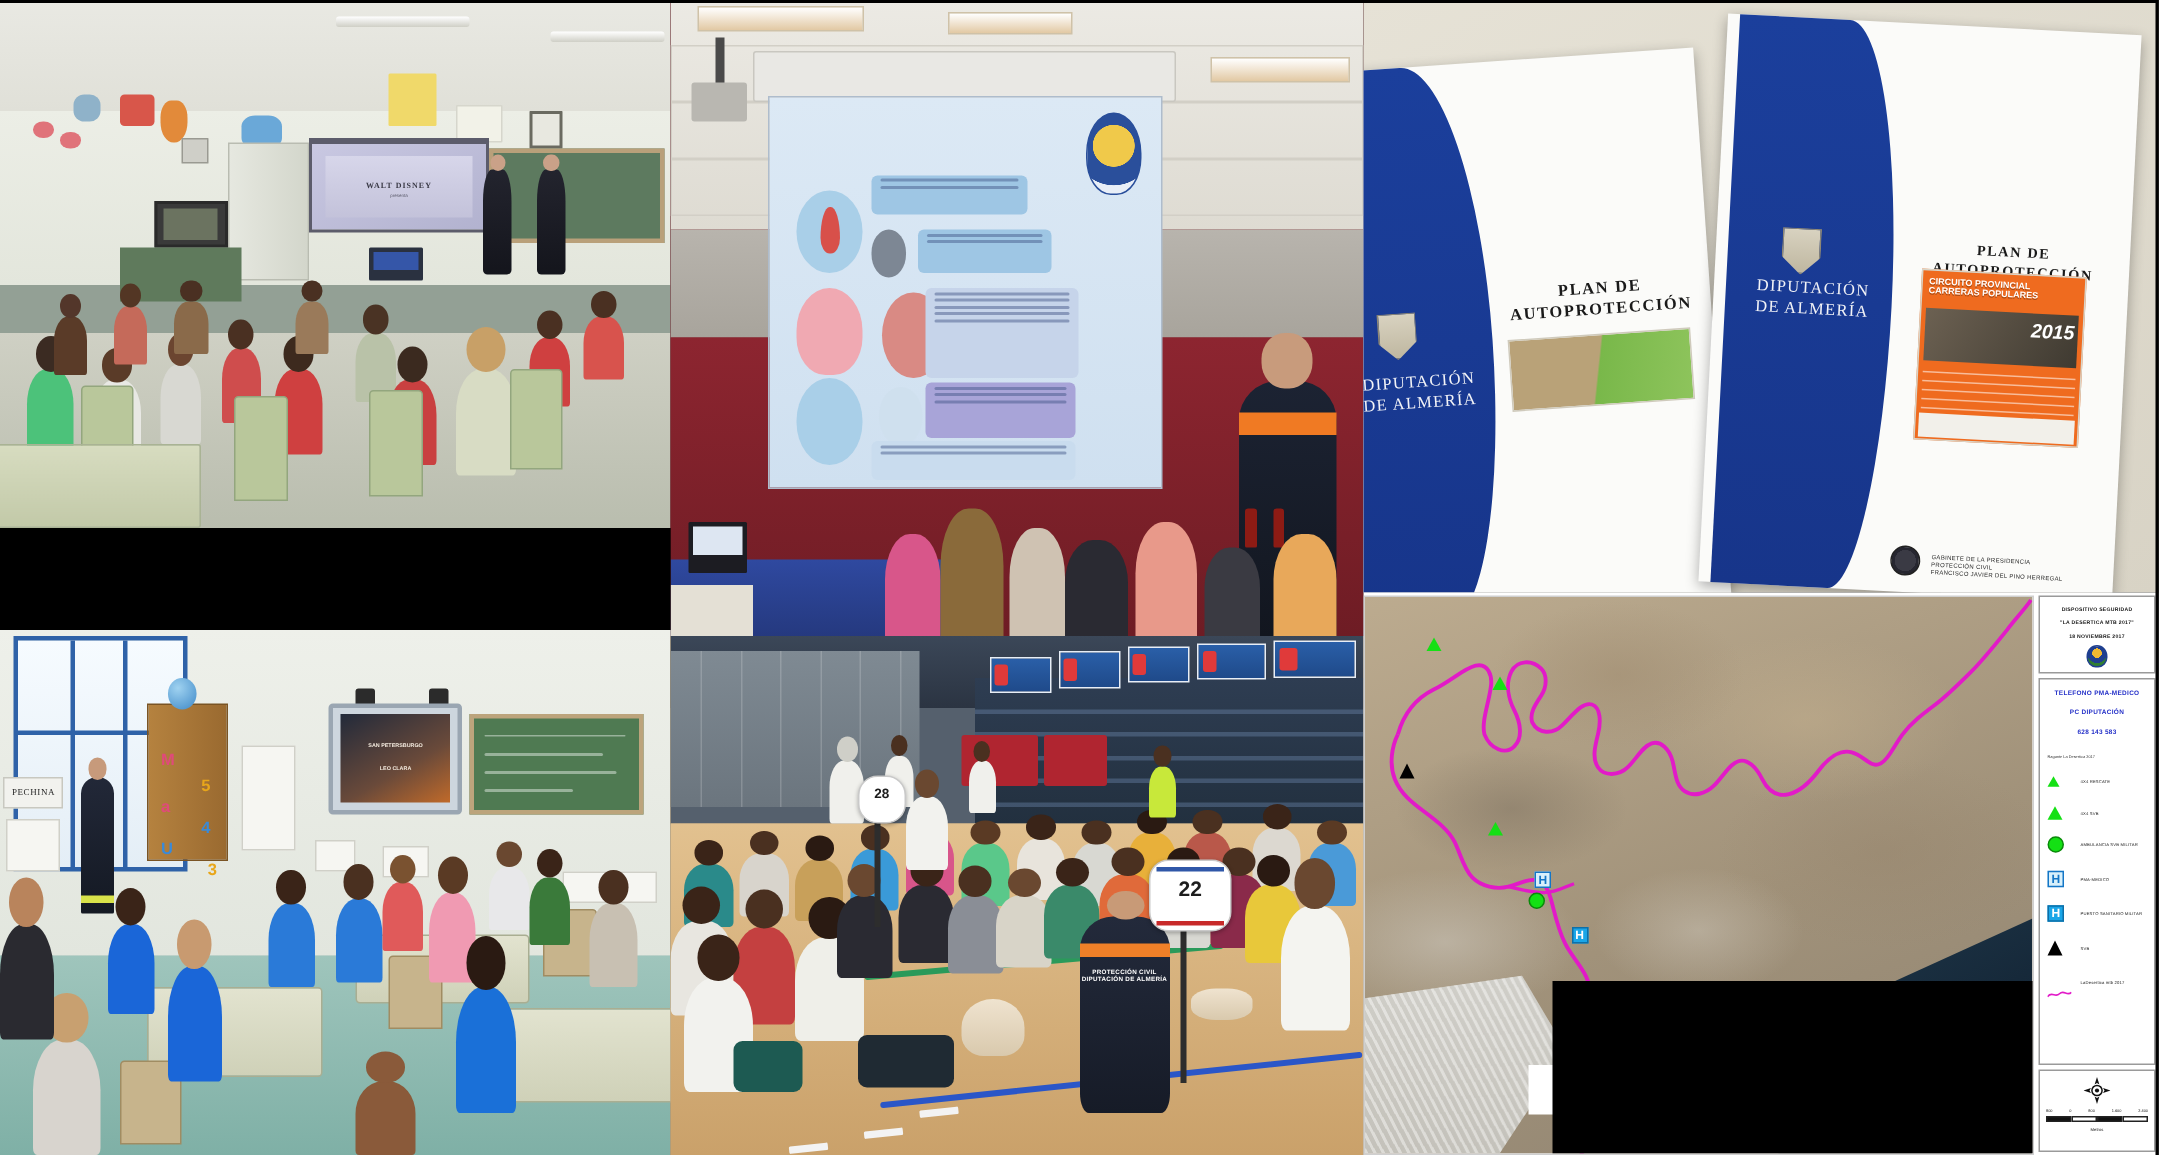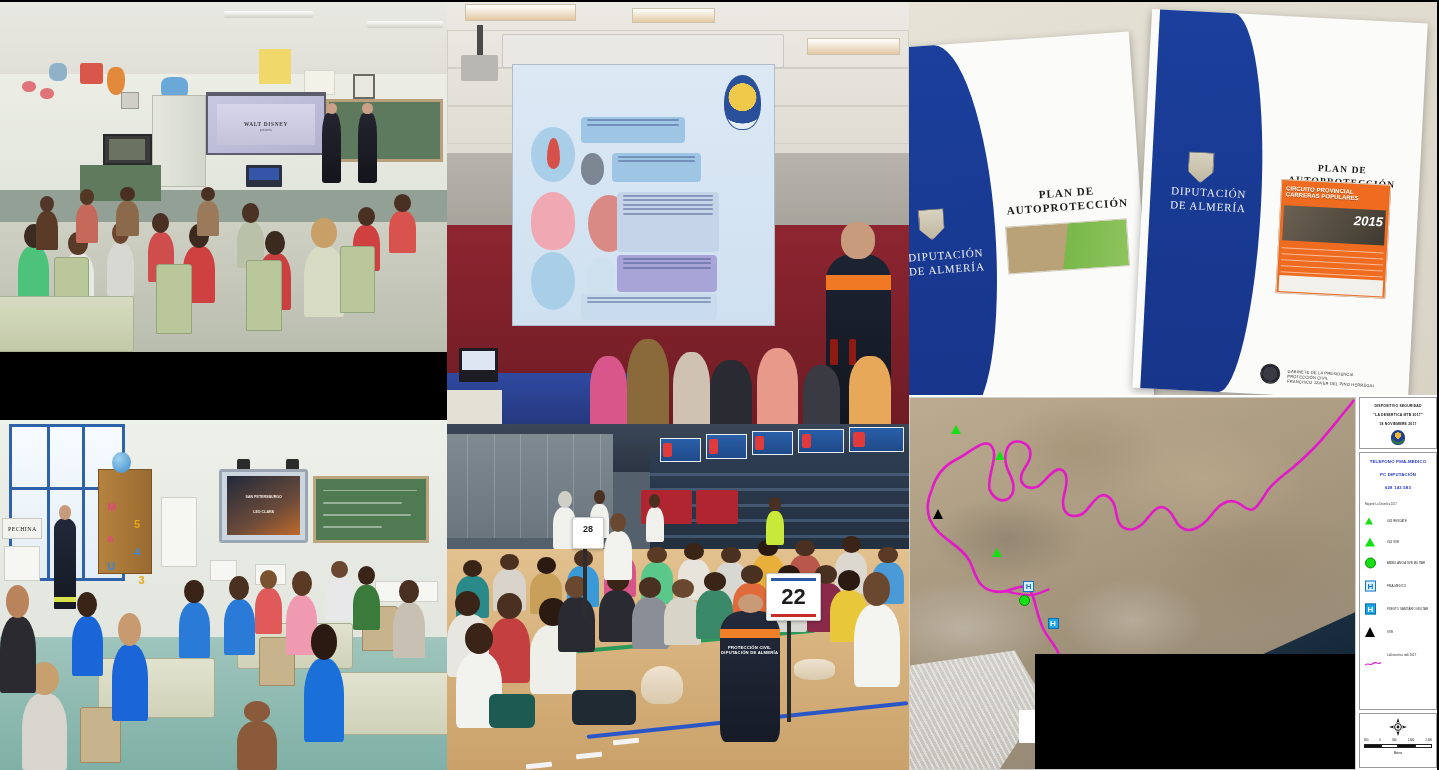--- a/index.html
+++ b/index.html
@@ -220,21 +220,21 @@
      background:#55606d; }
   .sh-floor{ position:absolute; left:0; top:36%; width:100%; height:64%;
      background:linear-gradient(#e2c18f,#caa16a); }
   .sh-line{ position:absolute; height:4px; border-radius:2px; }
   .sh-dash{ position:absolute; width:26px; height:5px; background:#f3f3f3;
      border-radius:1px; transform:rotate(-6deg); }
   .sh-crowd{ position:absolute; border-radius:42% 42% 8% 8%; }
   .sh-crowd .head{ position:absolute; left:20%; top:-38%; width:60%; height:40%;
      border-radius:50%; }
   .sh-sign{ position:absolute; background:#fff; border:1px solid #c9c9c9;
-     border-radius:2px; box-shadow:0 1px 3px rgba(0,0,0,.3);padding-left:28px; }
+     border-radius:13px; box-shadow:0 1px 3px rgba(0,0,0,.3);padding-left:28px; }
   .sh-sign .num{ position:absolute; left:0; right:0; top:22%; text-align:center;
      font-weight:bold; color:#1d1d1d; }
   .sh-sign .bar{ position:absolute; left:8%; right:8%; height:3px;
      background:#2f57a8; }
   .sh-pole{ position:absolute; width:4px; background:#2d2d2d; }
   .sh-medic{ position:absolute; left:59%; top:54%; width:13%; height:38%;
      background:linear-gradient(#232a3b,#161b27); border-radius:22px 22px 10% 10%; }
   .sh-medic .head{ position:absolute; left:30%; top:-13%; width:42%; height:15%;
      background:#c89a77; border-radius:50%; }
   .sh-medic .stripe{ position:absolute; left:0; top:14%; width:100%; height:7%;
@@ -779,21 +779,21 @@
         <span class="stripe"></span>
       <span class="txt">
         <span>PROTECCIÓN CIVIL</span><br>
         <span>DIPUTACIÓN DE ALMERÍA</span>
       </span>
     </div>
 
     <div class="sh-pole" style="left:73.5%;top:52%;height:34%;"></div>
     <div class="sh-sign" style="left:69%;top:43%;width:12%;height:14%;">
       <span class="bar" style="top:10%;"></span>
-      <span class="num" style="font-size:22px;">22</span>
+      <span class="num" style="font-size:14px;">22</span>
       <span class="bar" style="bottom:8%;background:#c82a2a;"></span>
     </div>
     <div class="sh-pole" style="left:29.5%;top:32%;height:24%;"></div>
     <div class="sh-sign" style="left:27%;top:27%;width:7%;height:9%;">
       <span class="num" style="font-size:9px;top:18%;">28</span>
     </div>
   </div>
 
   <div class="panel" id="p-security-map">
 

